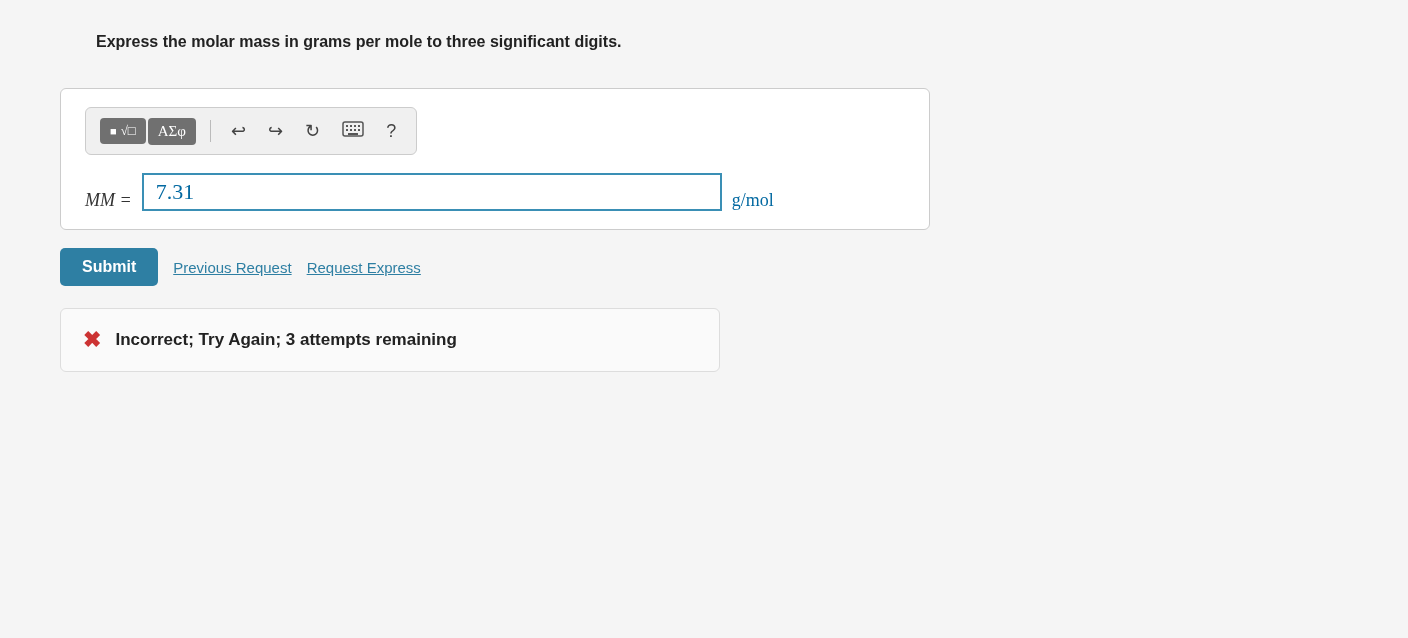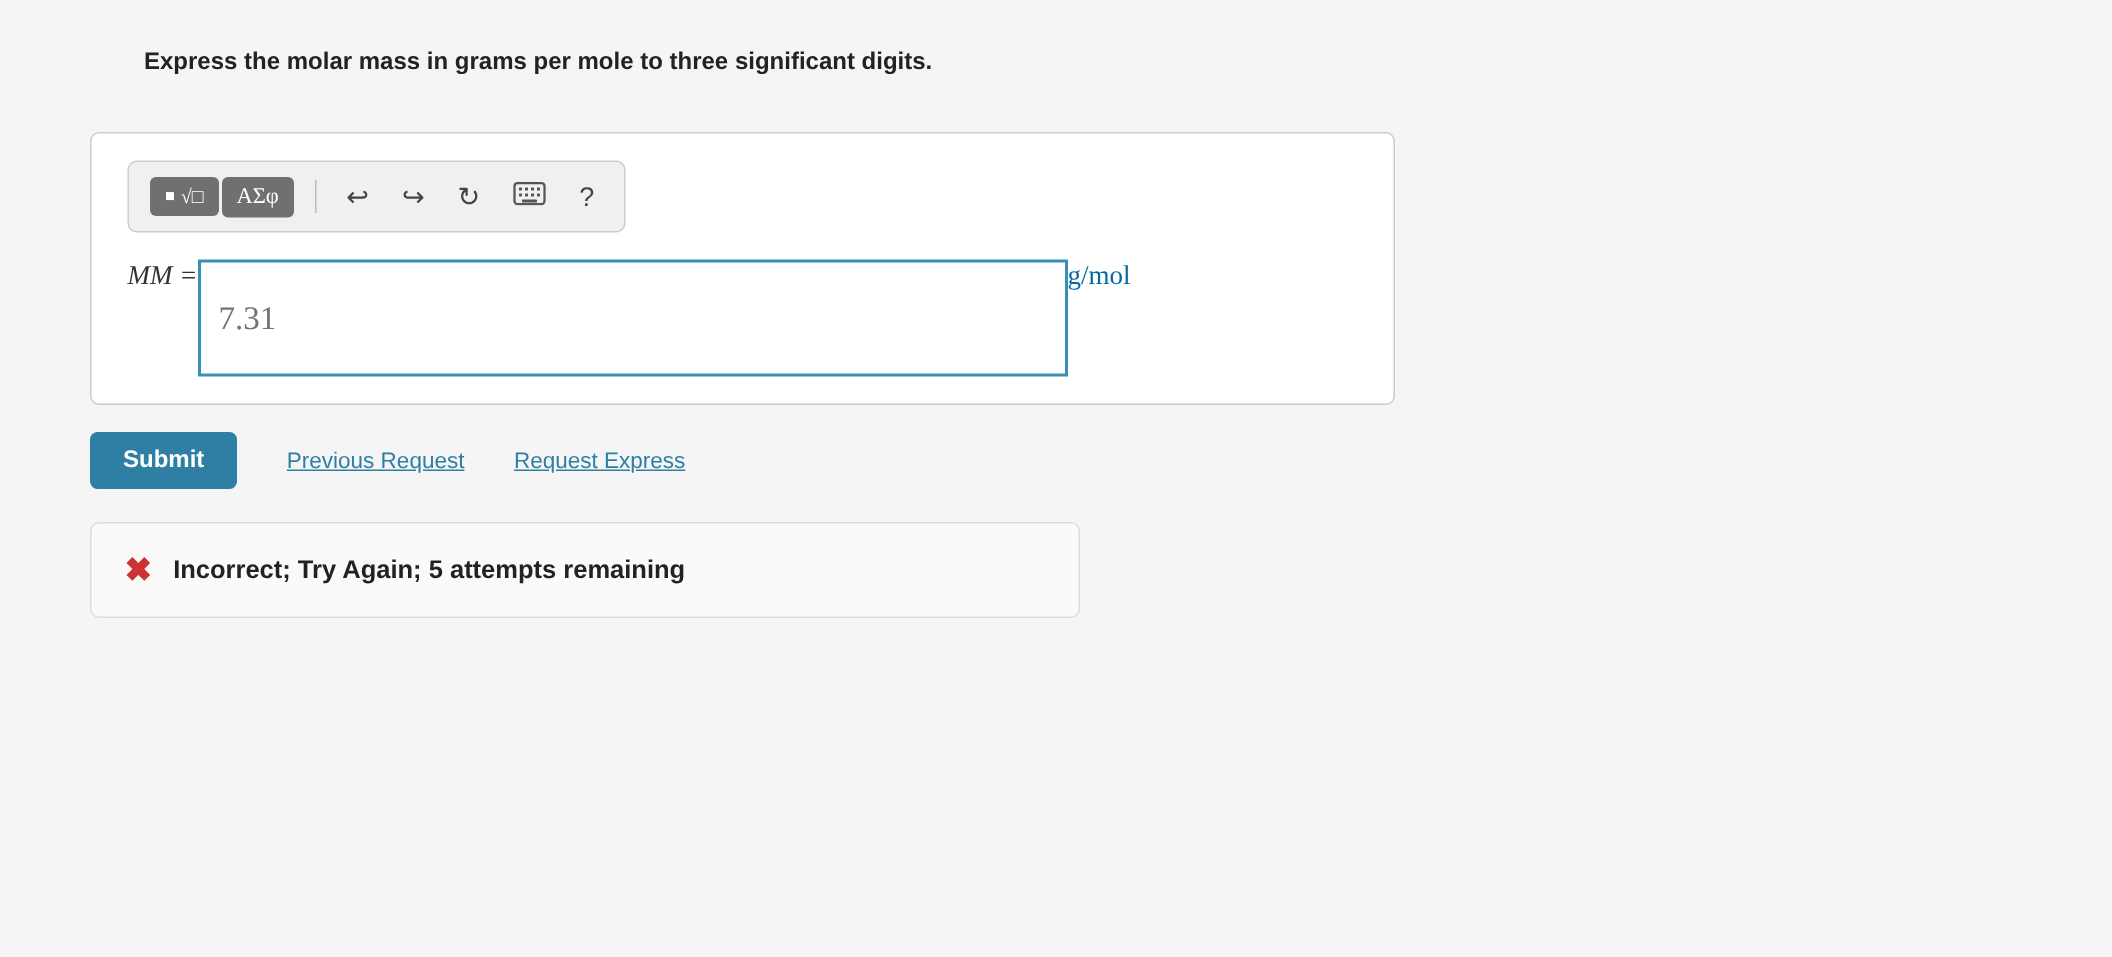--- a/index.html
+++ b/index.html
@@ -82,55 +82,55 @@
       border: none;
       font-size: 18px;
       cursor: pointer;
       color: #444;
       padding: 4px 6px;
       border-radius: 3px;
     }
 
     .input-row {
       display: flex;
-      align-items: flex-start;
-      gap: 0;
+      align-items: flex-end;
+      gap: 10px;
     }
 
     .input-label {
       font-style: italic;
       font-size: 18px;
       color: #333;
       white-space: nowrap;
       font-family: Georgia, serif;
     }
 
     .answer-input {
       border: 2px solid #3a8fb5;
       border-radius: 0;
       font-size: 22px;
-      padding: 24px 12px;
+      padding: 4px 12px;
       flex: 1;
       max-width: 580px;
       font-family: Georgia, serif;
-      color: #737373;
+      color: #0369a1;
       outline: none;
     }
 
     .unit-label {
       font-size: 18px;
       color: #0369a1;
       font-family: Georgia, serif;
       white-space: nowrap;
     }
 
     .actions-row {
       display: flex;
       align-items: center;
-      gap: 33px;
+      gap: 15px;
       margin-bottom: 22px;
     }
 
     .submit-btn {
       background-color: #2e7fa3;
       color: #fff;
       border: none;
       border-radius: 5px;
       padding: 10px 22px;
       font-size: 16px;
@@ -243,16 +243,16 @@
     <button class="link-btn">
       <span>Previous Request</span>
     </button>
     <button class="link-btn">
       <span>Request Express</span>
     </button>
   </div>
 
   <div class="feedback-box">
     <span class="error-icon">✖</span>
-    <span class="feedback-text">Incorrect; Try Again; 5 attempts remaining</span>
+    <span class="feedback-text">Incorrect; Try Again; 3 attempts remaining</span>
   </div>
 
 </div>
 
 </body></html>

